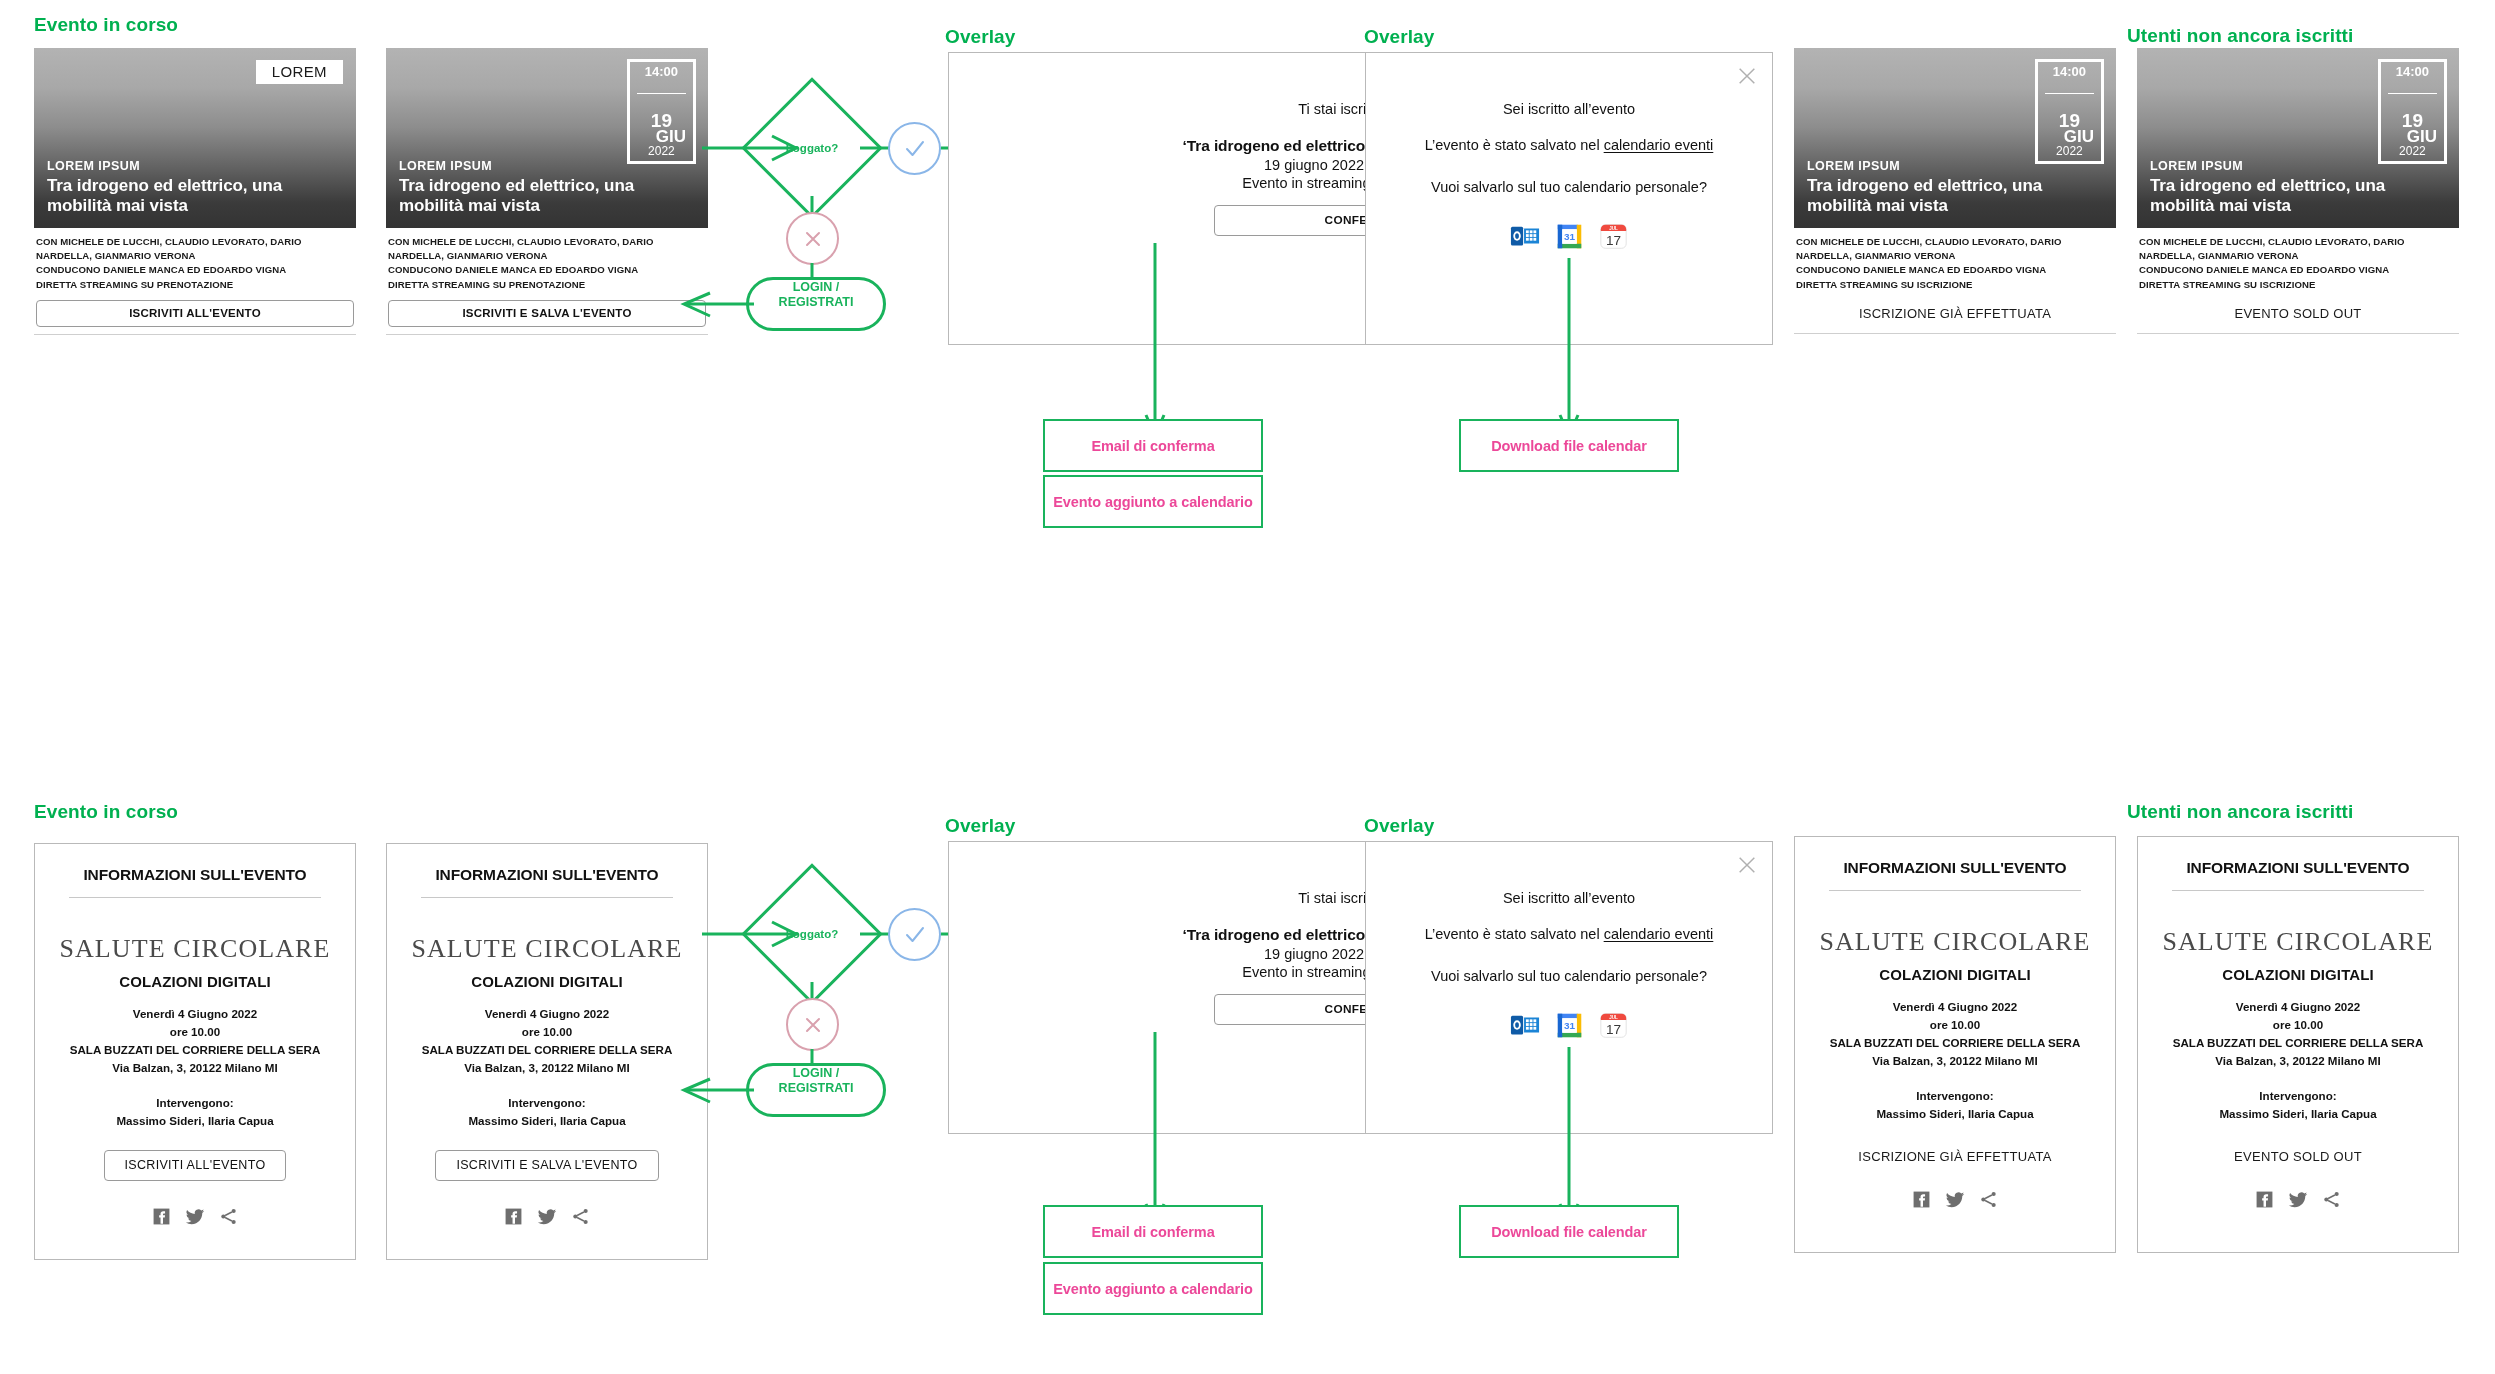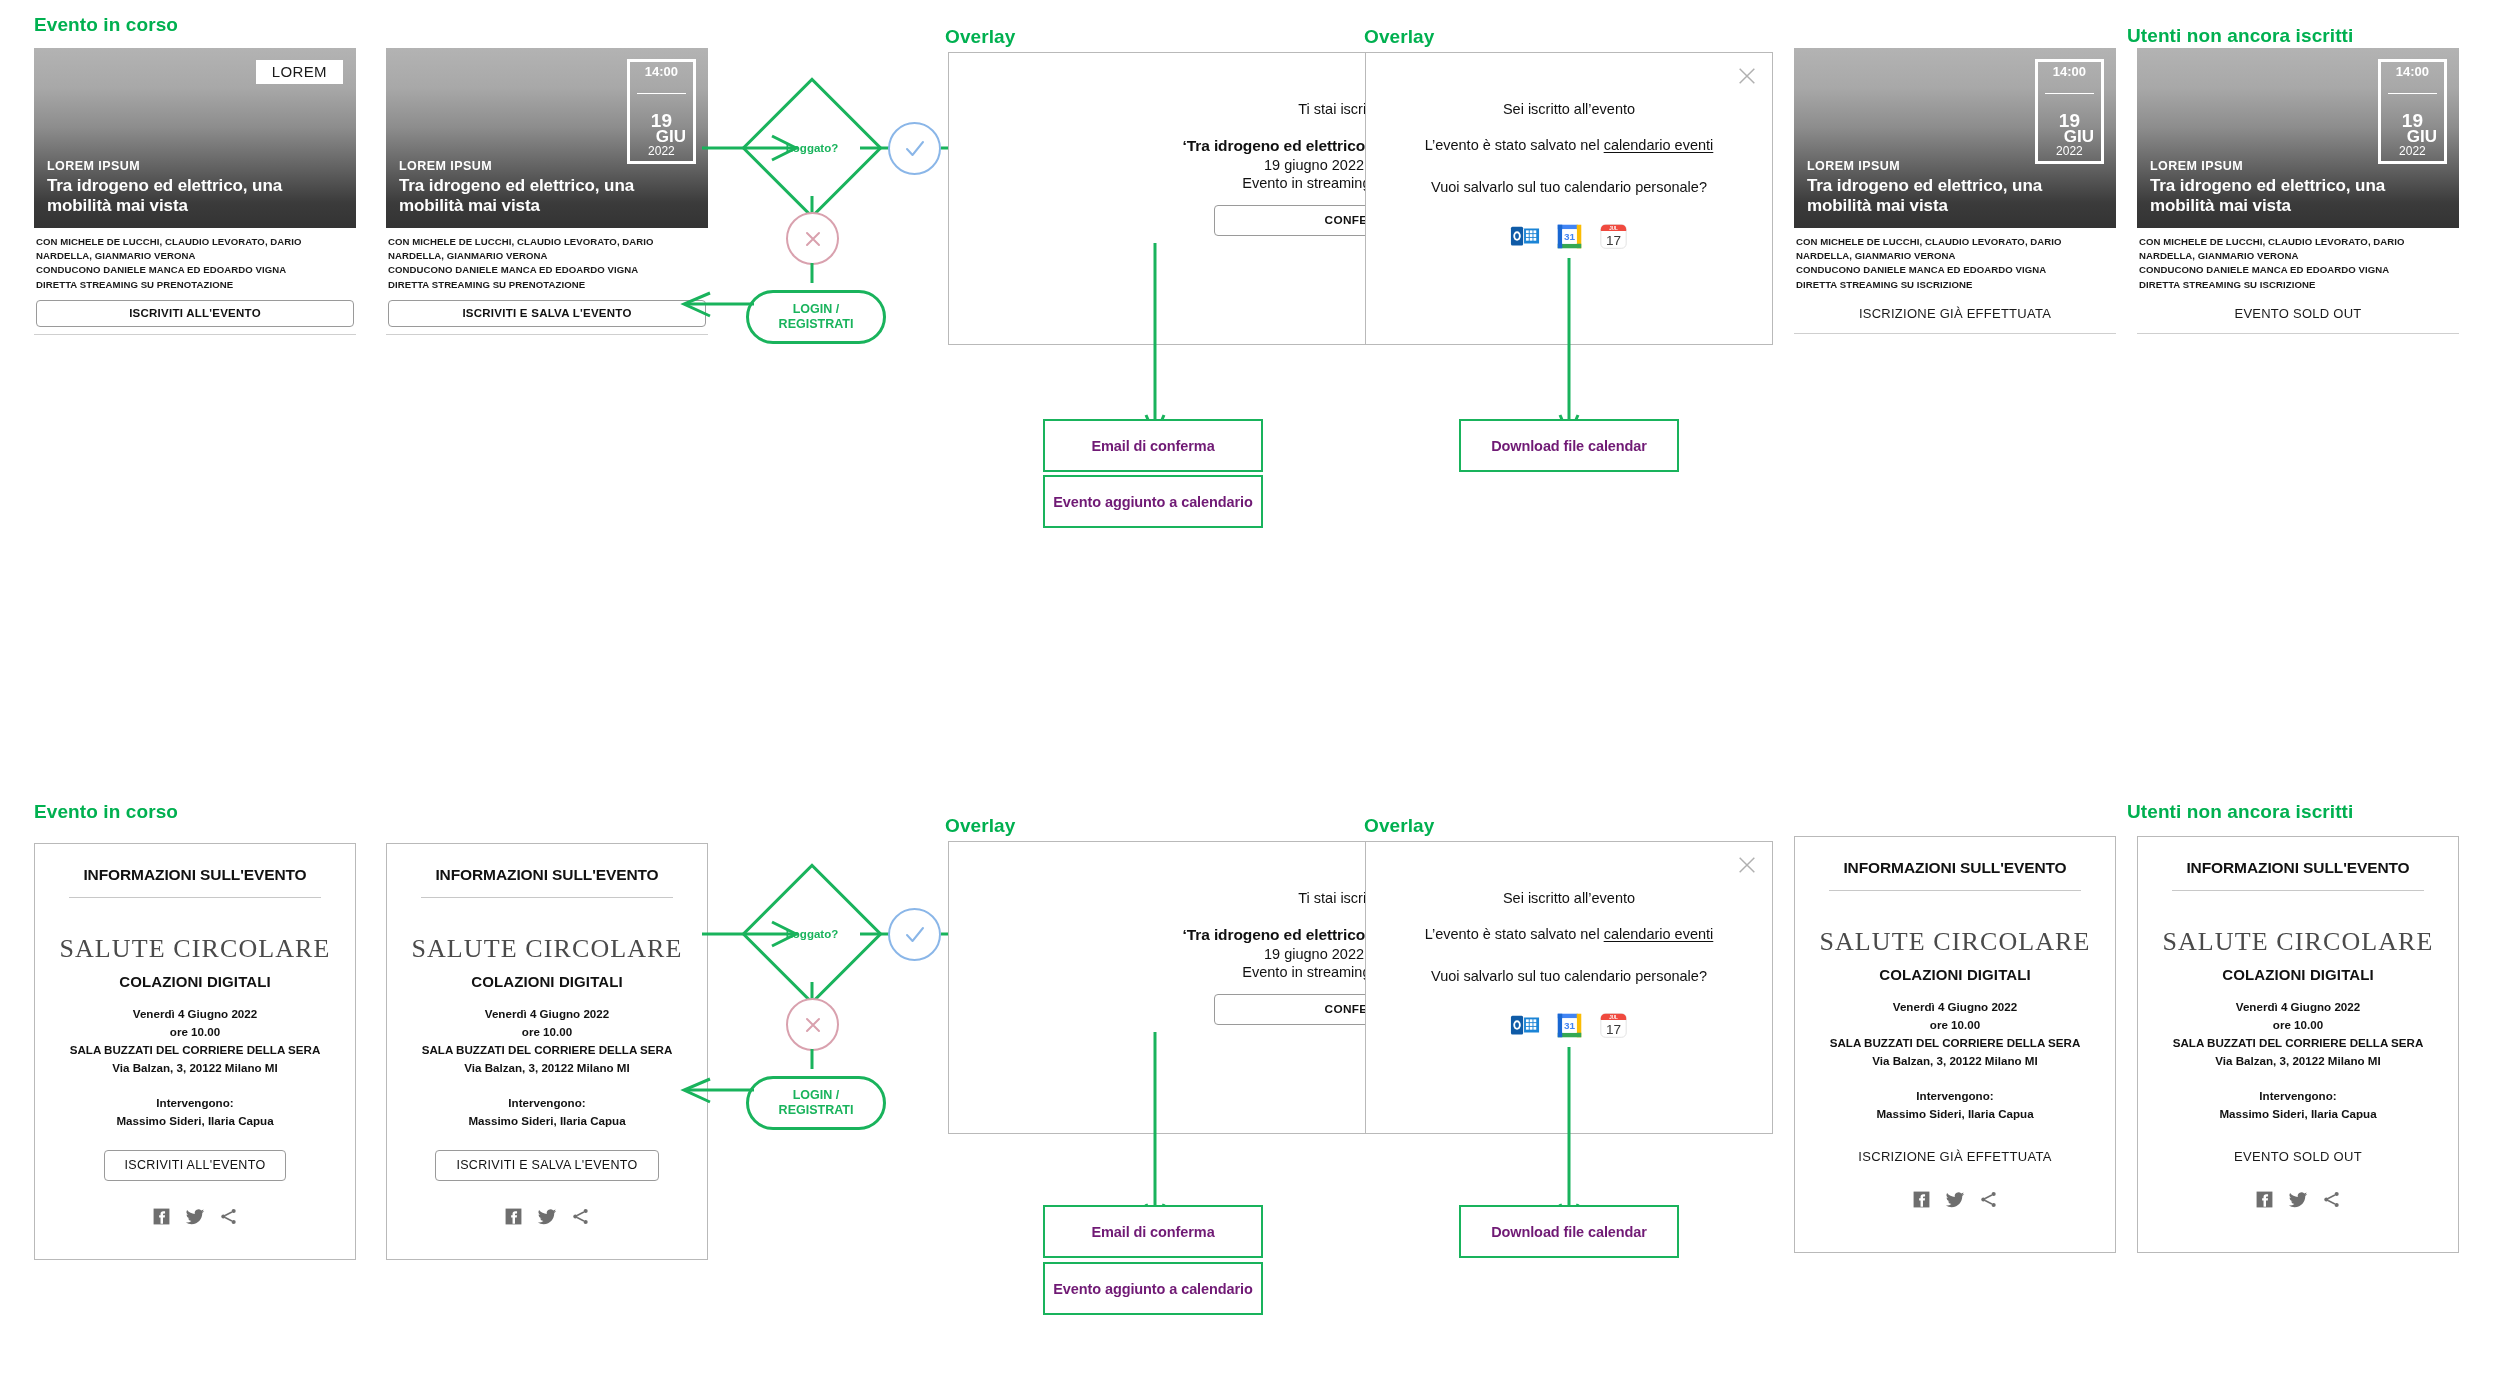--- a/index.html
+++ b/index.html
@@ -302,40 +302,38 @@
     justify-content: center;
     background: #fff;
   }
   .flow-circle.bad { border-color: #d9a1ae; }
   .flow-pill {
     position: absolute;
     border: 3px solid #19b35c;
     border-radius: 999px;
     background: #fff;
     display: flex;
-    align-items: center;
     justify-content: center;
     text-align: center;
     font-size: 12.5px;
     font-weight: 700;
     line-height: 1.2;
     color: #19b35c;
     cursor: pointer;
-    margin-top: 13px;
   }
   .result-box {
     position: absolute;
     border: 2px solid #19b35c;
     background: #fff;
     display: flex;
     align-items: center;
     justify-content: center;
     font-size: 14.5px;
     font-weight: 700;
-    color: #701a75;
+    color: #ec4899;
     letter-spacing: -.1px;
   }
   .conn { position: absolute; overflow: visible; }
   .conn path, .conn line { stroke: #19b35c; stroke-width: 3; fill: none; }
 </style>
 </head>
 <body>
 
 <div id="stage">
 

